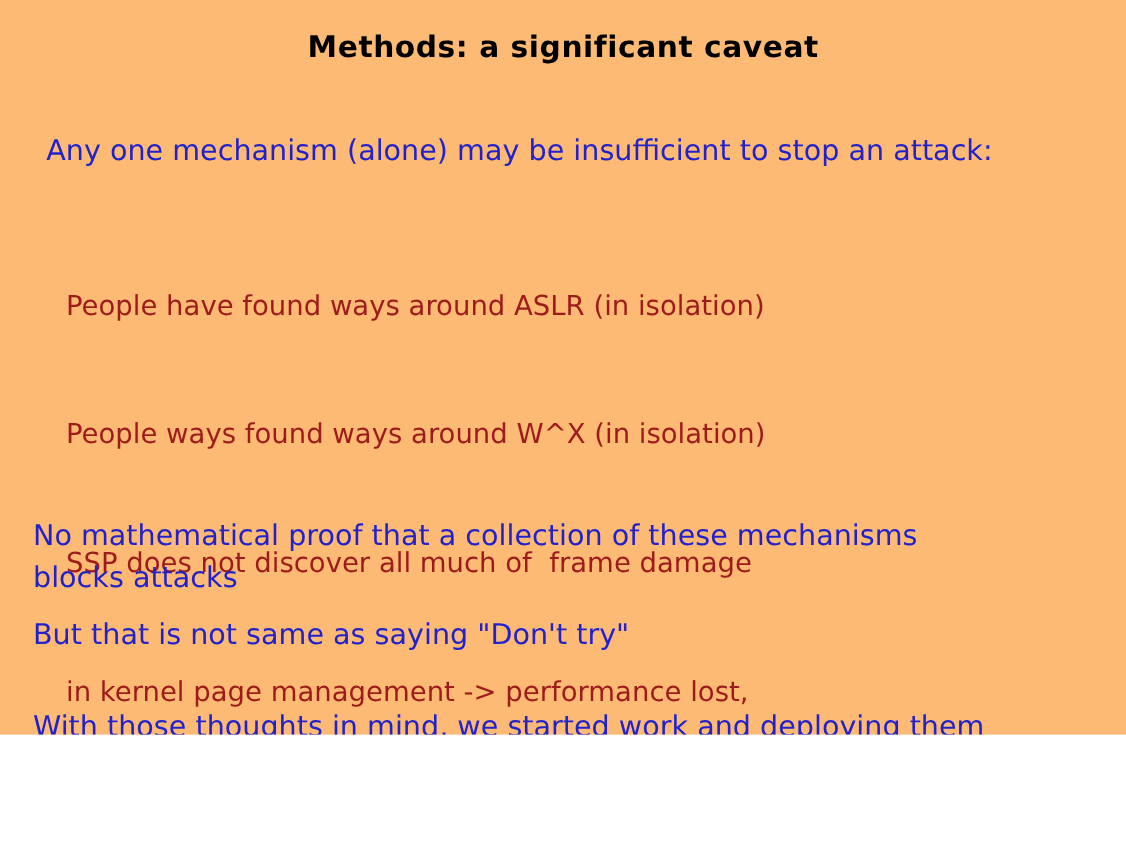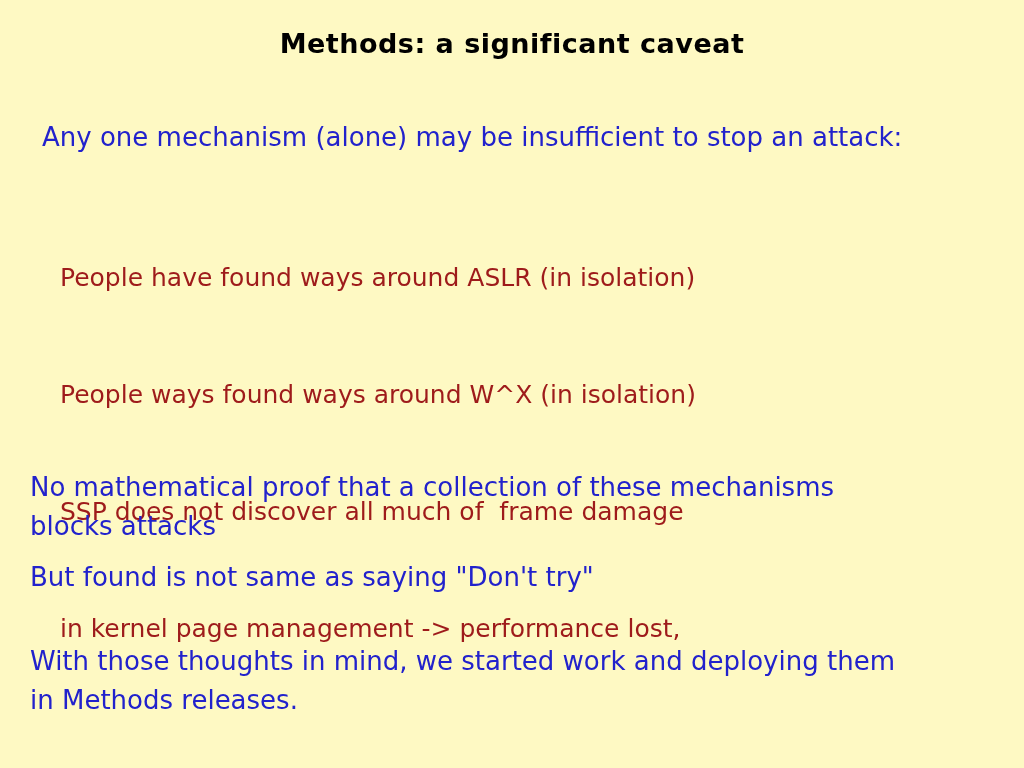--- a/index.html
+++ b/index.html
@@ -3,22 +3,22 @@
 <meta charset="utf-8">
 <style>
   html, body {
     margin: 0;
     padding: 0;
     background: #ffffff;
   }
   .slide {
     position: relative;
     width: 1024px;
-    height: 768px;
-    background: #fef9c3;
+    height: 668px;
+    background: #fdba74;
     overflow: hidden;
     font-family: "DejaVu Sans", sans-serif;
   }
   .slide-title {
     position: absolute;
     top: 28px;
     left: 0;
     width: 100%;
     text-align: center;
     font-size: 27px;
@@ -70,18 +70,18 @@
     <div class="bullet-line indent-1">People have found ways around ASLR (in isolation)</div>
     <div class="bullet-line indent-1">People ways found ways around W^X (in isolation)</div>
     <div class="bullet-line indent-1">SSP does not discover all much of  frame damage</div>
     <div class="bullet-line indent-2">in kernel page management -&gt; performance lost,</div>
     
   </div>
 
   <div class="para para-no-proof">No mathematical proof that a collection of these mechanisms
 blocks attacks</div>
 
-  <div class="para para-dont-try">But found is not same as saying "Don't try"</div>
+  <div class="para para-dont-try">But that is not same as saying "Don't try"</div>
 
   <div class="para para-with-those">With those thoughts in mind, we started work and deploying them
 in Methods releases.</div>
 
 </div>
 
 </body></html>

